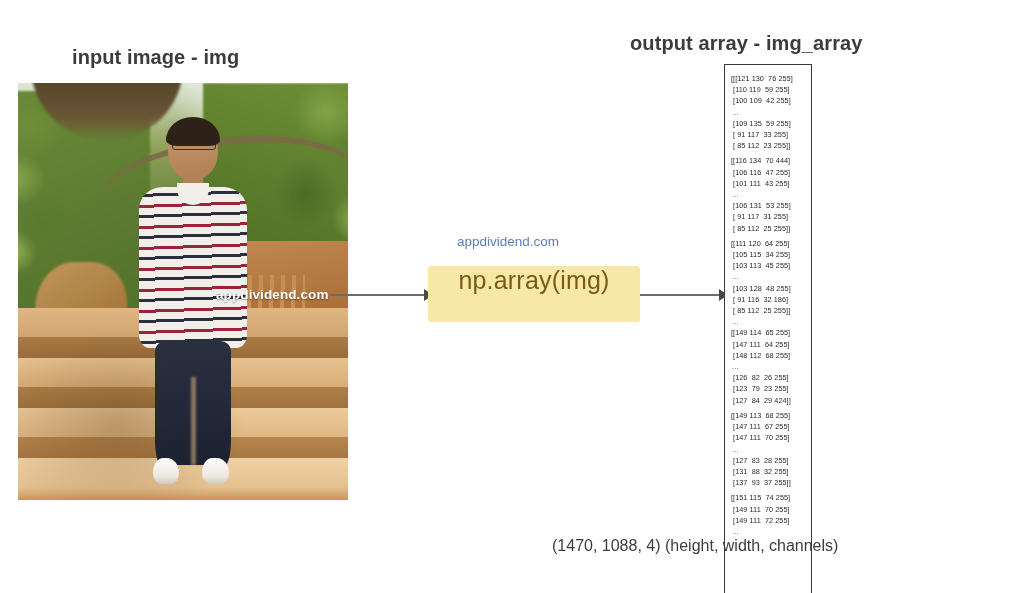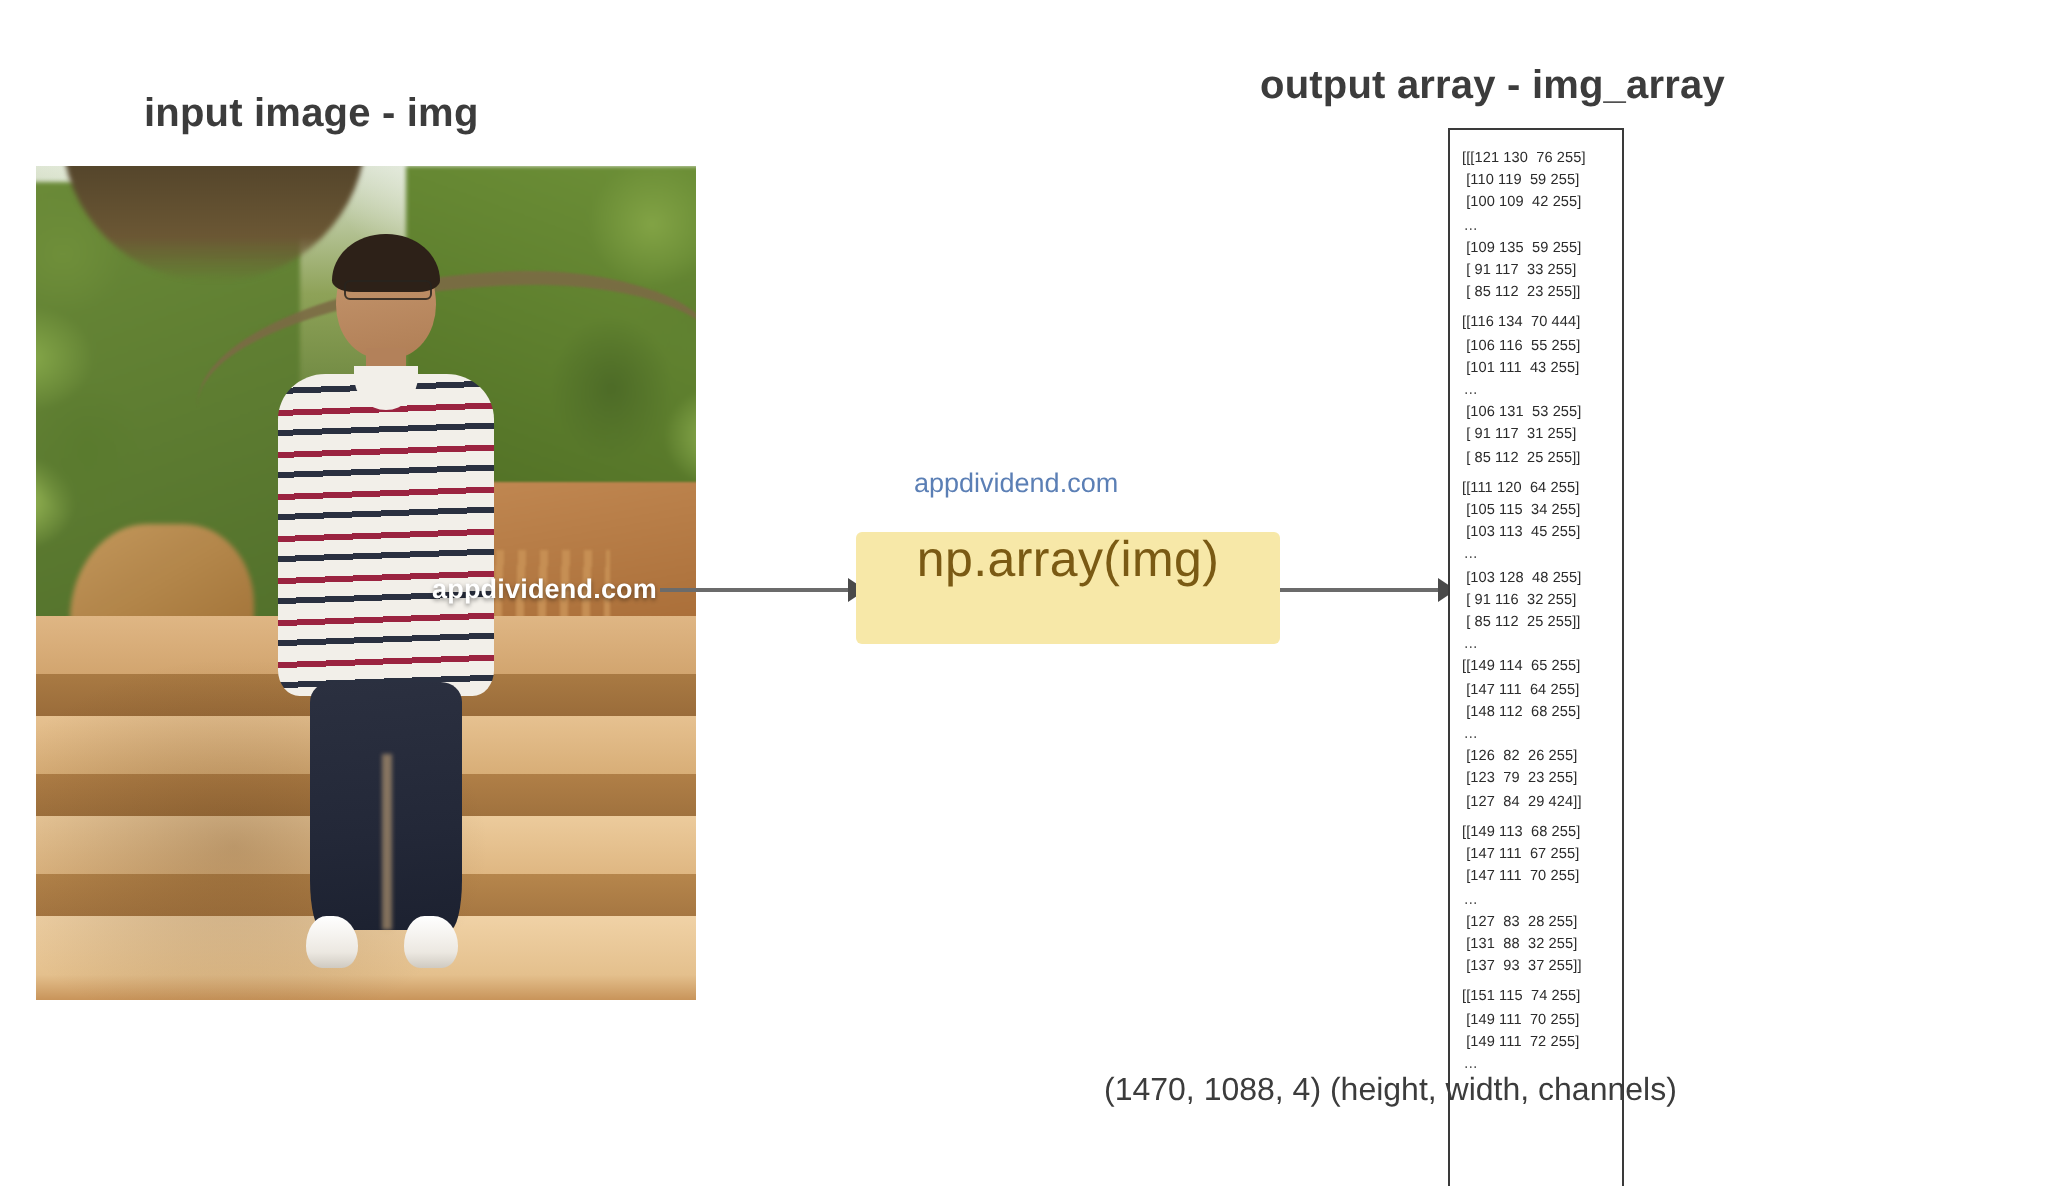--- a/index.html
+++ b/index.html
@@ -320,33 +320,33 @@
 <div id="array-box">
     <div class="row">[[[121 130  76 255]</div>
     <div class="row"> [110 119  59 255]</div>
     <div class="row"> [100 109  42 255]</div>
     <div class="ell">...</div>
     <div class="row"> [109 135  59 255]</div>
     <div class="row"> [ 91 117  33 255]</div>
     <div class="row"> [ 85 112  23 255]]</div>
     <div class="gap"></div>
     <div class="row">[[116 134  70 444]</div>
-    <div class="row"> [106 116  55 255]</div>
+    <div class="row"> [106 116  47 255]</div>
     <div class="row"> [101 111  43 255]</div>
     <div class="ell">...</div>
     <div class="row"> [106 131  53 255]</div>
     <div class="row"> [ 91 117  31 255]</div>
     <div class="row"> [ 85 112  25 255]]</div>
     <div class="gap"></div>
     <div class="row">[[111 120  64 255]</div>
     <div class="row"> [105 115  34 255]</div>
     <div class="row"> [103 113  45 255]</div>
     <div class="ell">...</div>
     <div class="row"> [103 128  48 255]</div>
-    <div class="row"> [ 91 116  32 255]</div>
+    <div class="row"> [ 91 116  32 186]</div>
     <div class="row"> [ 85 112  25 255]]</div>
     <div class="ell">...</div>
     <div class="row">[[149 114  65 255]</div>
     <div class="row"> [147 111  64 255]</div>
     <div class="row"> [148 112  68 255]</div>
     <div class="ell">...</div>
     <div class="row"> [126  82  26 255]</div>
     <div class="row"> [123  79  23 255]</div>
     <div class="row"> [127  84  29 424]]</div>
     <div class="gap"></div>

